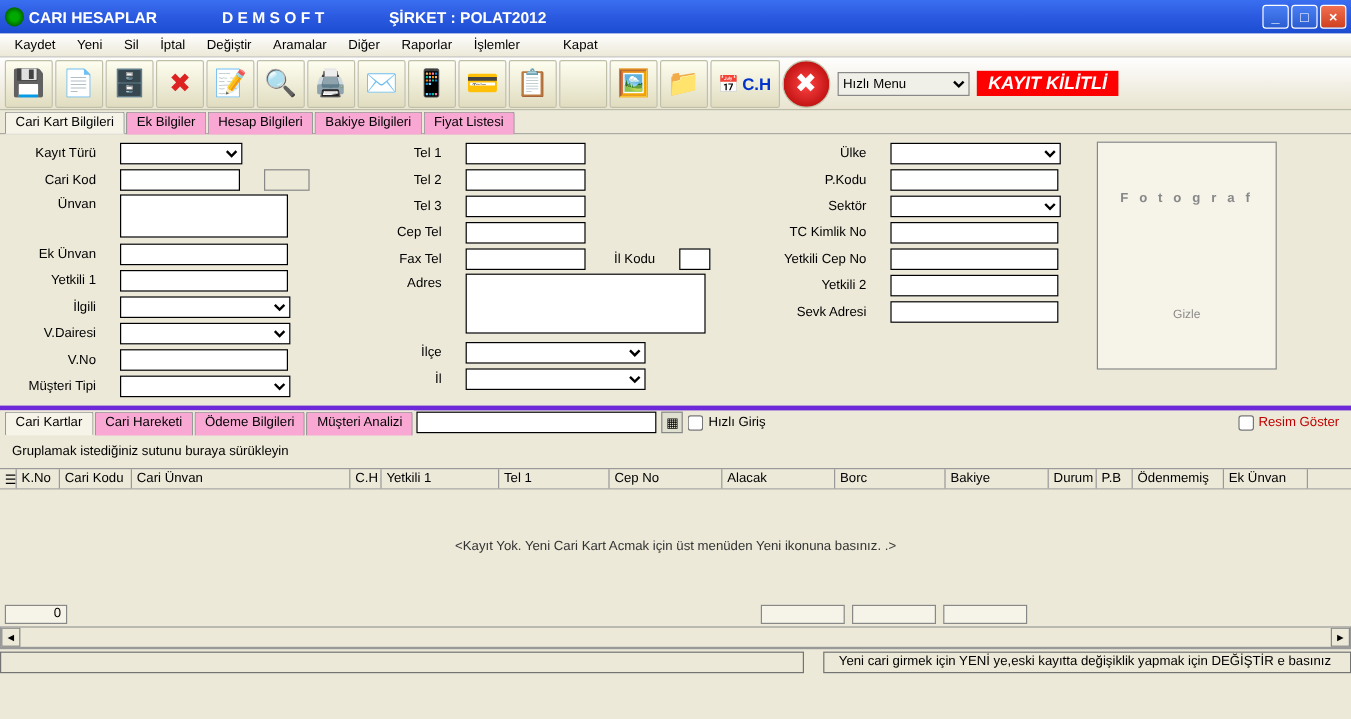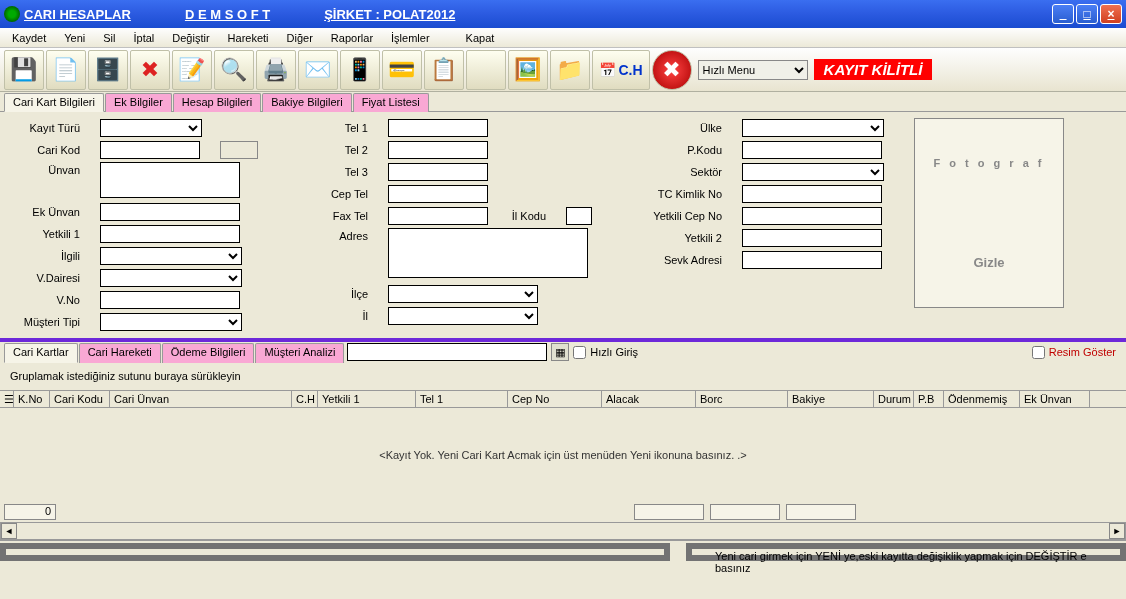--- a/index.html
+++ b/index.html
@@ -1,19 +1,19 @@
 <!DOCTYPE html>
 <html><head>
 <meta charset="utf-8">
 <style>
   * { box-sizing: border-box; margin: 0; padding: 0; }
   body { font-family: Tahoma, Arial, sans-serif; font-size: 11px; background: #ece9d8; overflow: hidden; width: 1126px; height: 599px; }
   
   
-  .titlebar { height: 28px; background: linear-gradient(to bottom, #3a6ef0 0%, #2b5ae0 50%, #1a4cd0 100%); display: flex; align-items: center; padding: 0 4px; color: #fff; font-weight: bold; font-size: 13px; text-decoration: underline; }
+  .titlebar { height: 28px; background: linear-gradient(to bottom, #3a6ef0 0%, #2b5ae0 50%, #1a4cd0 100%); display: flex; align-items: center; padding: 0 4px; color: #fff; font-weight: bold; font-size: 13px; }
   .titlebar .icon { width: 16px; height: 16px; background: radial-gradient(circle, #0a0 30%, #030 100%); border-radius: 50%; margin-right: 4px; }
   .titlebar .title-text { flex: 0 0 auto; }
   .titlebar .spacer { flex: 1; }
   .titlebar .winbtns { display: flex; gap: 2px; }
   .winbtn { width: 22px; height: 20px; border: 1px solid #fff; border-radius: 3px; display: flex; align-items: center; justify-content: center; font-weight: bold; color: #fff; font-size: 12px; }
   .winbtn.min, .winbtn.max { background: linear-gradient(to bottom, #4a7ef5, #2a5ed0); }
   .winbtn.close { background: linear-gradient(to bottom, #f07050, #d04020); }
 
   
   .menubar { height: 20px; background: linear-gradient(to bottom, #fefefe, #ece9d8); border-bottom: 1px solid #c0c0c0; display: flex; align-items: center; padding: 0 4px; gap: 2px; font-size: 11px; }
@@ -51,21 +51,21 @@
   .col2 textarea {width:200px;height:50px;}
   .col2 select{width:150px;}
   .col2 .adres-row{height:54px;align-items:flex-start;}
   .col2 .adres-row label{padding-top:2px;}
   
   .col3 label { width: 80px; display:inline-block; }
   .col3 input { width: 140px; }
   .col3 select { width: 142px; }
 
   .photo-box { width: 150px; height: 190px; border: 1px solid #888; background: #f6f4e8; display: flex; flex-direction: column; align-items: center; justify-content: center; color: #888; font-weight: bold; letter-spacing: 3px; }
-  .photo-box .gizle { margin-top: 86px; color: #888; letter-spacing: normal; font-weight: bold; font-size: 13px;}
+  .photo-box .gizle { margin-top: 86px; color: #888; letter-spacing: normal; font-weight: normal; font-size: 10px;}
 
   
   .lower-tabs-row { display: flex; align-items: center; background: #ece9d8; border-top: 4px solid #6d28d9; }
   .sub-input { height: 18px; border: 1px solid #000; background:#fff; width: 200px; margin-left: 2px;}
   .hizli-chk {margin-left:4px;display:flex;align-items:center;gap:4px;}
   .resim-chk {margin-left:auto;margin-right:10px;display:flex;align-items:center;gap:4px;color:#c00000;font-weight:normal;}
   .mini-icon{width:18px;height:18px;border:1px solid #888;background:#e0e0d0;display:flex;align-items:center;justify-content:center;font-size:11px;margin-left:4px;}
 
   
   .group-hint { padding: 8px 10px; font-size: 11px; background: #ece9d8; }
@@ -74,21 +74,21 @@
   .grid-body { height: 94px; background: #ece9d8; display: flex; align-items: center; justify-content: center; font-size: 11px; color: #333;}
   .grid-footer { height: 20px; display: flex; align-items: center; gap: 6px; padding: 0 4px; background:#ece9d8;}
   .footer-cell { height: 16px; border: 1px solid #888; background:#f6f4e8; font-size: 11px; text-align: right; padding: 0 4px; min-width: 52px;}
   .footer-cell.k{margin-left:0;}
   .hscroll { height: 18px; background: #ece9d8; border: 1px solid #999; display:flex;}
   .hscroll .arrow{width:16px;background:#ece9d8;border:1px solid #888;display:flex;align-items:center;justify-content:center;font-size:9px;}
   .hscroll .track{flex:1;}
 
   
   .statusbar { height: 22px; border-top: 1px solid #999; display: flex; align-items: center; background: #ece9d8; font-size: 11px;}
-  .statusbar .pane { border: 6px solid #737373; height: 18px; padding: 1px 23px; }
+  .statusbar .pane { border: 1px solid #737373; height: 18px; padding: 1px 12px; }
   .statusbar .pane.msg { margin-left: auto; width: 440px; }
 </style>
 </head>
 <body>
 
 <div class="titlebar">
   <div class="icon"></div>
   <span class="title-text">CARI HESAPLAR</span>
   <span style="width:54px"></span>
   <span class="title-text">D E M S O F T</span>
@@ -101,21 +101,21 @@
     <div class="winbtn close">×</div>
   </div>
 </div>
 
 <div class="menubar">
   <span>Kaydet</span>
   <span>Yeni</span>
   <span>Sil</span>
   <span>İptal</span>
   <span>Değiştir</span>
-  <span>Hareketi</span>
+  <span>Aramalar</span>
   <span>Diğer</span>
   <span>Raporlar</span>
   <span>İşlemler</span>
   <span style="width:12px"></span>
   <span>Kapat</span>
 </div>
 
 <div class="toolbar">
   <div class="toolbtn">💾</div>
   <div class="toolbtn">📄</div>

